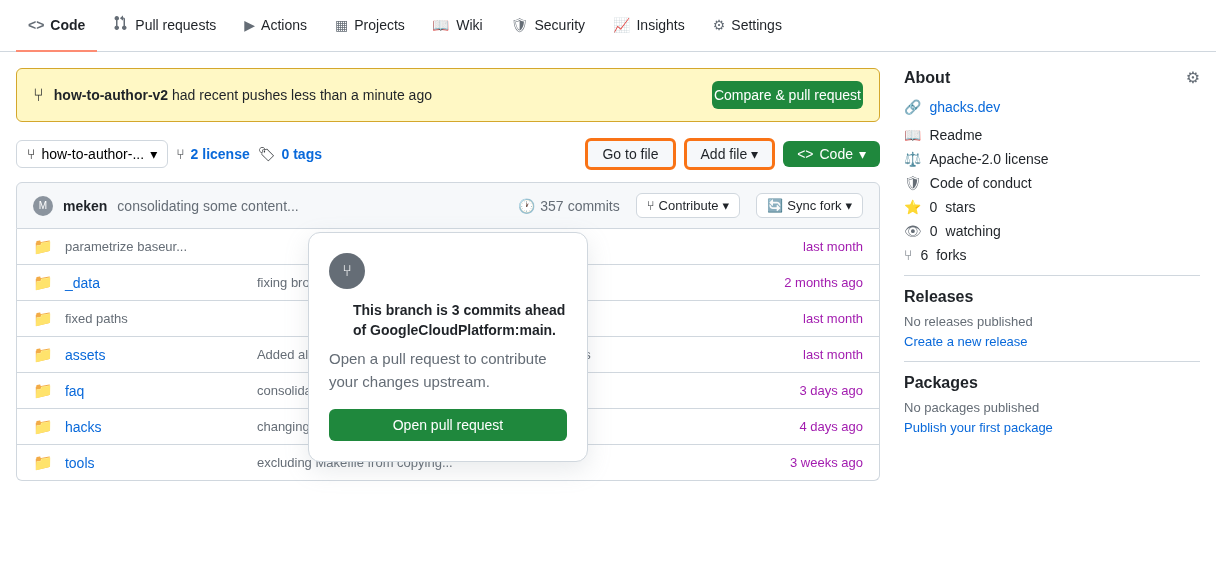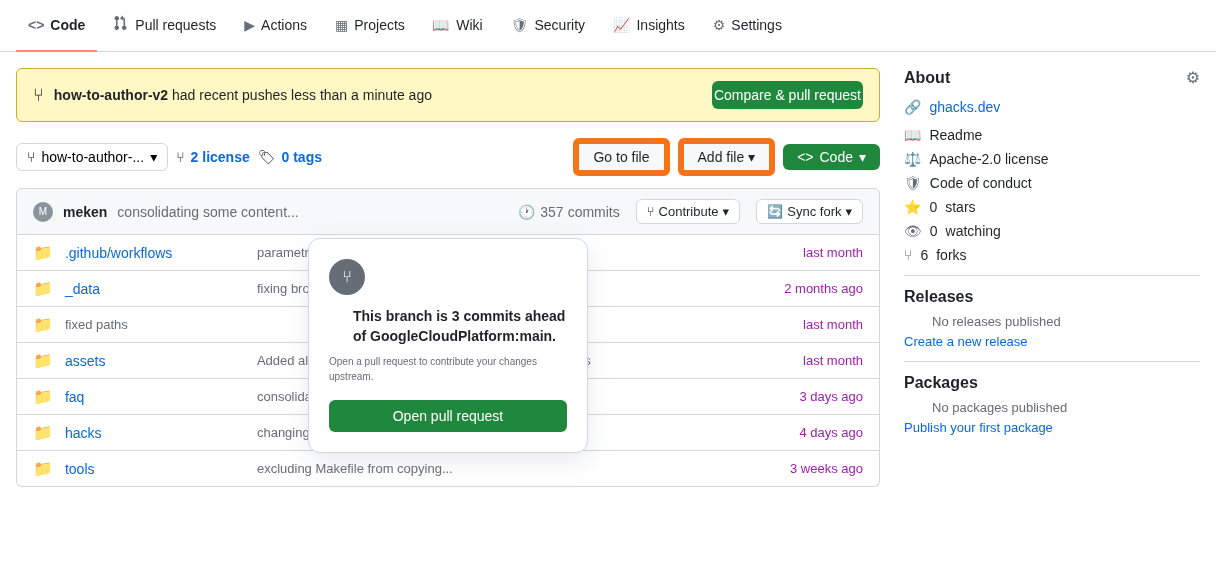--- a/index.html
+++ b/index.html
@@ -22,58 +22,58 @@
     .banner-icon { font-size: 18px; }
     .banner-branch { font-weight: 600; }
     .compare-btn { background: #1f883d; color: #fff; border: none; border-radius: 6px; padding: 6px 2px; font-size: 14px; cursor: pointer; font-weight: 500; }
 
     
     .toolbar { display: flex; align-items: center; gap: 8px; margin-bottom: 12px; }
     .branch-select { display: flex; align-items: center; gap: 6px; border: 1px solid #d0d7de; border-radius: 6px; padding: 5px 10px; background: #fff; cursor: pointer; font-size: 14px; }
     .branch-info { display: flex; align-items: center; gap: 6px; font-size: 14px; color: #1f2328; }
     .branch-info a { color: #0969da; text-decoration: none; font-weight: 600; }
     .toolbar-spacer { flex: 1; }
-    .btn-outline { border: 6px solid #f97316; border-radius: 6px; padding: 5px 14px; background: #f6f8fa; cursor: pointer; font-size: 14px; color: #1f2328; }
+    .btn-outline { border: 3px solid #f97316; border-radius: 6px; padding: 5px 14px; background: #f6f8fa; cursor: pointer; font-size: 14px; color: #1f2328; }
     .btn-code { display: flex; align-items: center; gap: 6px; background: #1f883d; color: #fff; border: none; border-radius: 6px; padding: 5px 14px; cursor: pointer; font-size: 14px; font-weight: 500; }
 
     
     .commits-bar { background: #f6f8fa; border: 1px solid #d0d7de; border-radius: 6px 6px 0 0; padding: 10px 16px; display: flex; align-items: center; justify-content: space-between; position: relative; }
     .commits-bar-left { display: flex; align-items: center; gap: 10px; }
     .avatar { width: 20px; height: 20px; border-radius: 50%; background: #ccc; overflow: hidden; }
     .commits-bar-right { display: flex; align-items: center; gap: 16px; }
     .commits-count { display: flex; align-items: center; gap: 4px; color: #656d76; }
     .action-btn { display: flex; align-items: center; gap: 4px; border: 1px solid #d0d7de; border-radius: 6px; padding: 4px 10px; background: #fff; cursor: pointer; font-size: 13px; color: #1f2328; }
 
     
     .popup-overlay { position: absolute; top: 50px; left: 50%; transform: translateX(-50%); z-index: 100; }
     .popup { background: #fff; border: 1px solid #d0d7de; border-radius: 12px; padding: 20px; width: 280px; box-shadow: 0 8px 24px rgba(140,149,159,0.2); }
     .popup-icon { width: 36px; height: 36px; background: #656d76; border-radius: 50%; display: flex; align-items: center; justify-content: center; color: #fff; font-size: 16px; margin-bottom: 12px; }
     .popup-title { font-weight: 600; font-size: 14px; margin-bottom: 8px; line-height: 1.4; margin-left: 24px; }
-    .popup-desc { font-size: 10px; color: #656d76; margin-bottom: 16px; line-height: 1.5; }
+    .popup-desc { font-size: 15px; color: #656d76; margin-bottom: 16px; line-height: 1.5; }
     .open-pr-btn { width: 100%; background: #1f883d; color: #fff; border: none; border-radius: 6px; padding: 8px; font-size: 14px; cursor: pointer; font-weight: 500; }
 
     
     .file-table { border: 1px solid #d0d7de; border-top: none; border-radius: 0 0 6px 6px; overflow: hidden; }
     .file-row { display: flex; align-items: center; padding: 8px 16px; border-top: 1px solid #d0d7de; gap: 12px; }
     .file-row:first-child { border-top: none; }
     .folder-icon { color: #54aeff; font-size: 16px; flex-shrink: 0; }
     .file-name { flex: 0 0 180px; color: #0969da; text-decoration: none; font-size: 14px; }
     .file-commit { flex: 1; color: #656d76; font-size: 13px; white-space: nowrap; overflow: hidden; text-overflow: ellipsis; }
     .file-time { flex: 0 0 100px; text-align: right; color: #a21caf; font-size: 13px; }
 
     
     .about-header { display: flex; align-items: flex-end; justify-content: space-between; margin-bottom: 12px; }
     .about-header h2 { font-size: 16px; font-weight: 600; }
     .gear-btn { background: none; border: none; cursor: pointer; color: #656d76; font-size: 16px; }
     .sidebar-link { display: flex; align-items: center; gap: 8px; color: #0969da; text-decoration: none; font-size: 14px; margin-bottom: 12px; }
     .sidebar-item { display: flex; align-items: center; gap: 8px; font-size: 14px; color: #1f2328; margin-bottom: 8px; }
     .sidebar-icon { color: #656d76; font-size: 14px; }
     .sidebar-divider { border: none; border-top: 1px solid #d0d7de; margin: 12px 0; }
     .sidebar-section-title { font-size: 16px; font-weight: 600; margin-bottom: 8px; }
-    .sidebar-muted { font-size: 13px; color: #656d76; margin-bottom: 4px; margin-left: 28px; }
+    .sidebar-muted { font-size: 13px; color: #656d76; margin-bottom: 4px; }
     .sidebar-action-link { color: #0969da; text-decoration: none; font-size: 13px; }
   </style>
 </head>
 <body>
 
 <nav class="top-nav">
   <a class="nav-item active">
     <span class="nav-icon">&lt;&gt;</span>
     <span>Code</span>
   </a>
@@ -189,21 +189,20 @@
           <div class="popup-icon">⑂</div>
           <div class="popup-title">This branch is 3 commits ahead of GoogleCloudPlatform:main.</div>
           <div class="popup-desc">Open a pull request to contribute your changes upstream.</div>
           <button class="open-pr-btn">Open pull request</button>
         </div>
       </div>
 
       <div class="file-table">
         <div class="file-row">
           <span class="folder-icon">📁</span>
-          <a class="file-name">.github/workflows</a>
           <span class="file-commit">parametrize baseur...</span>
           <span class="file-time">last month</span>
         </div>
         <div class="file-row">
           <span class="folder-icon">📁</span>
           <a class="file-name">_data</a>
           <span class="file-commit">fixing broken layout...</span>
           <span class="file-time">2 months ago</span>
         </div>
         <div class="file-row">

